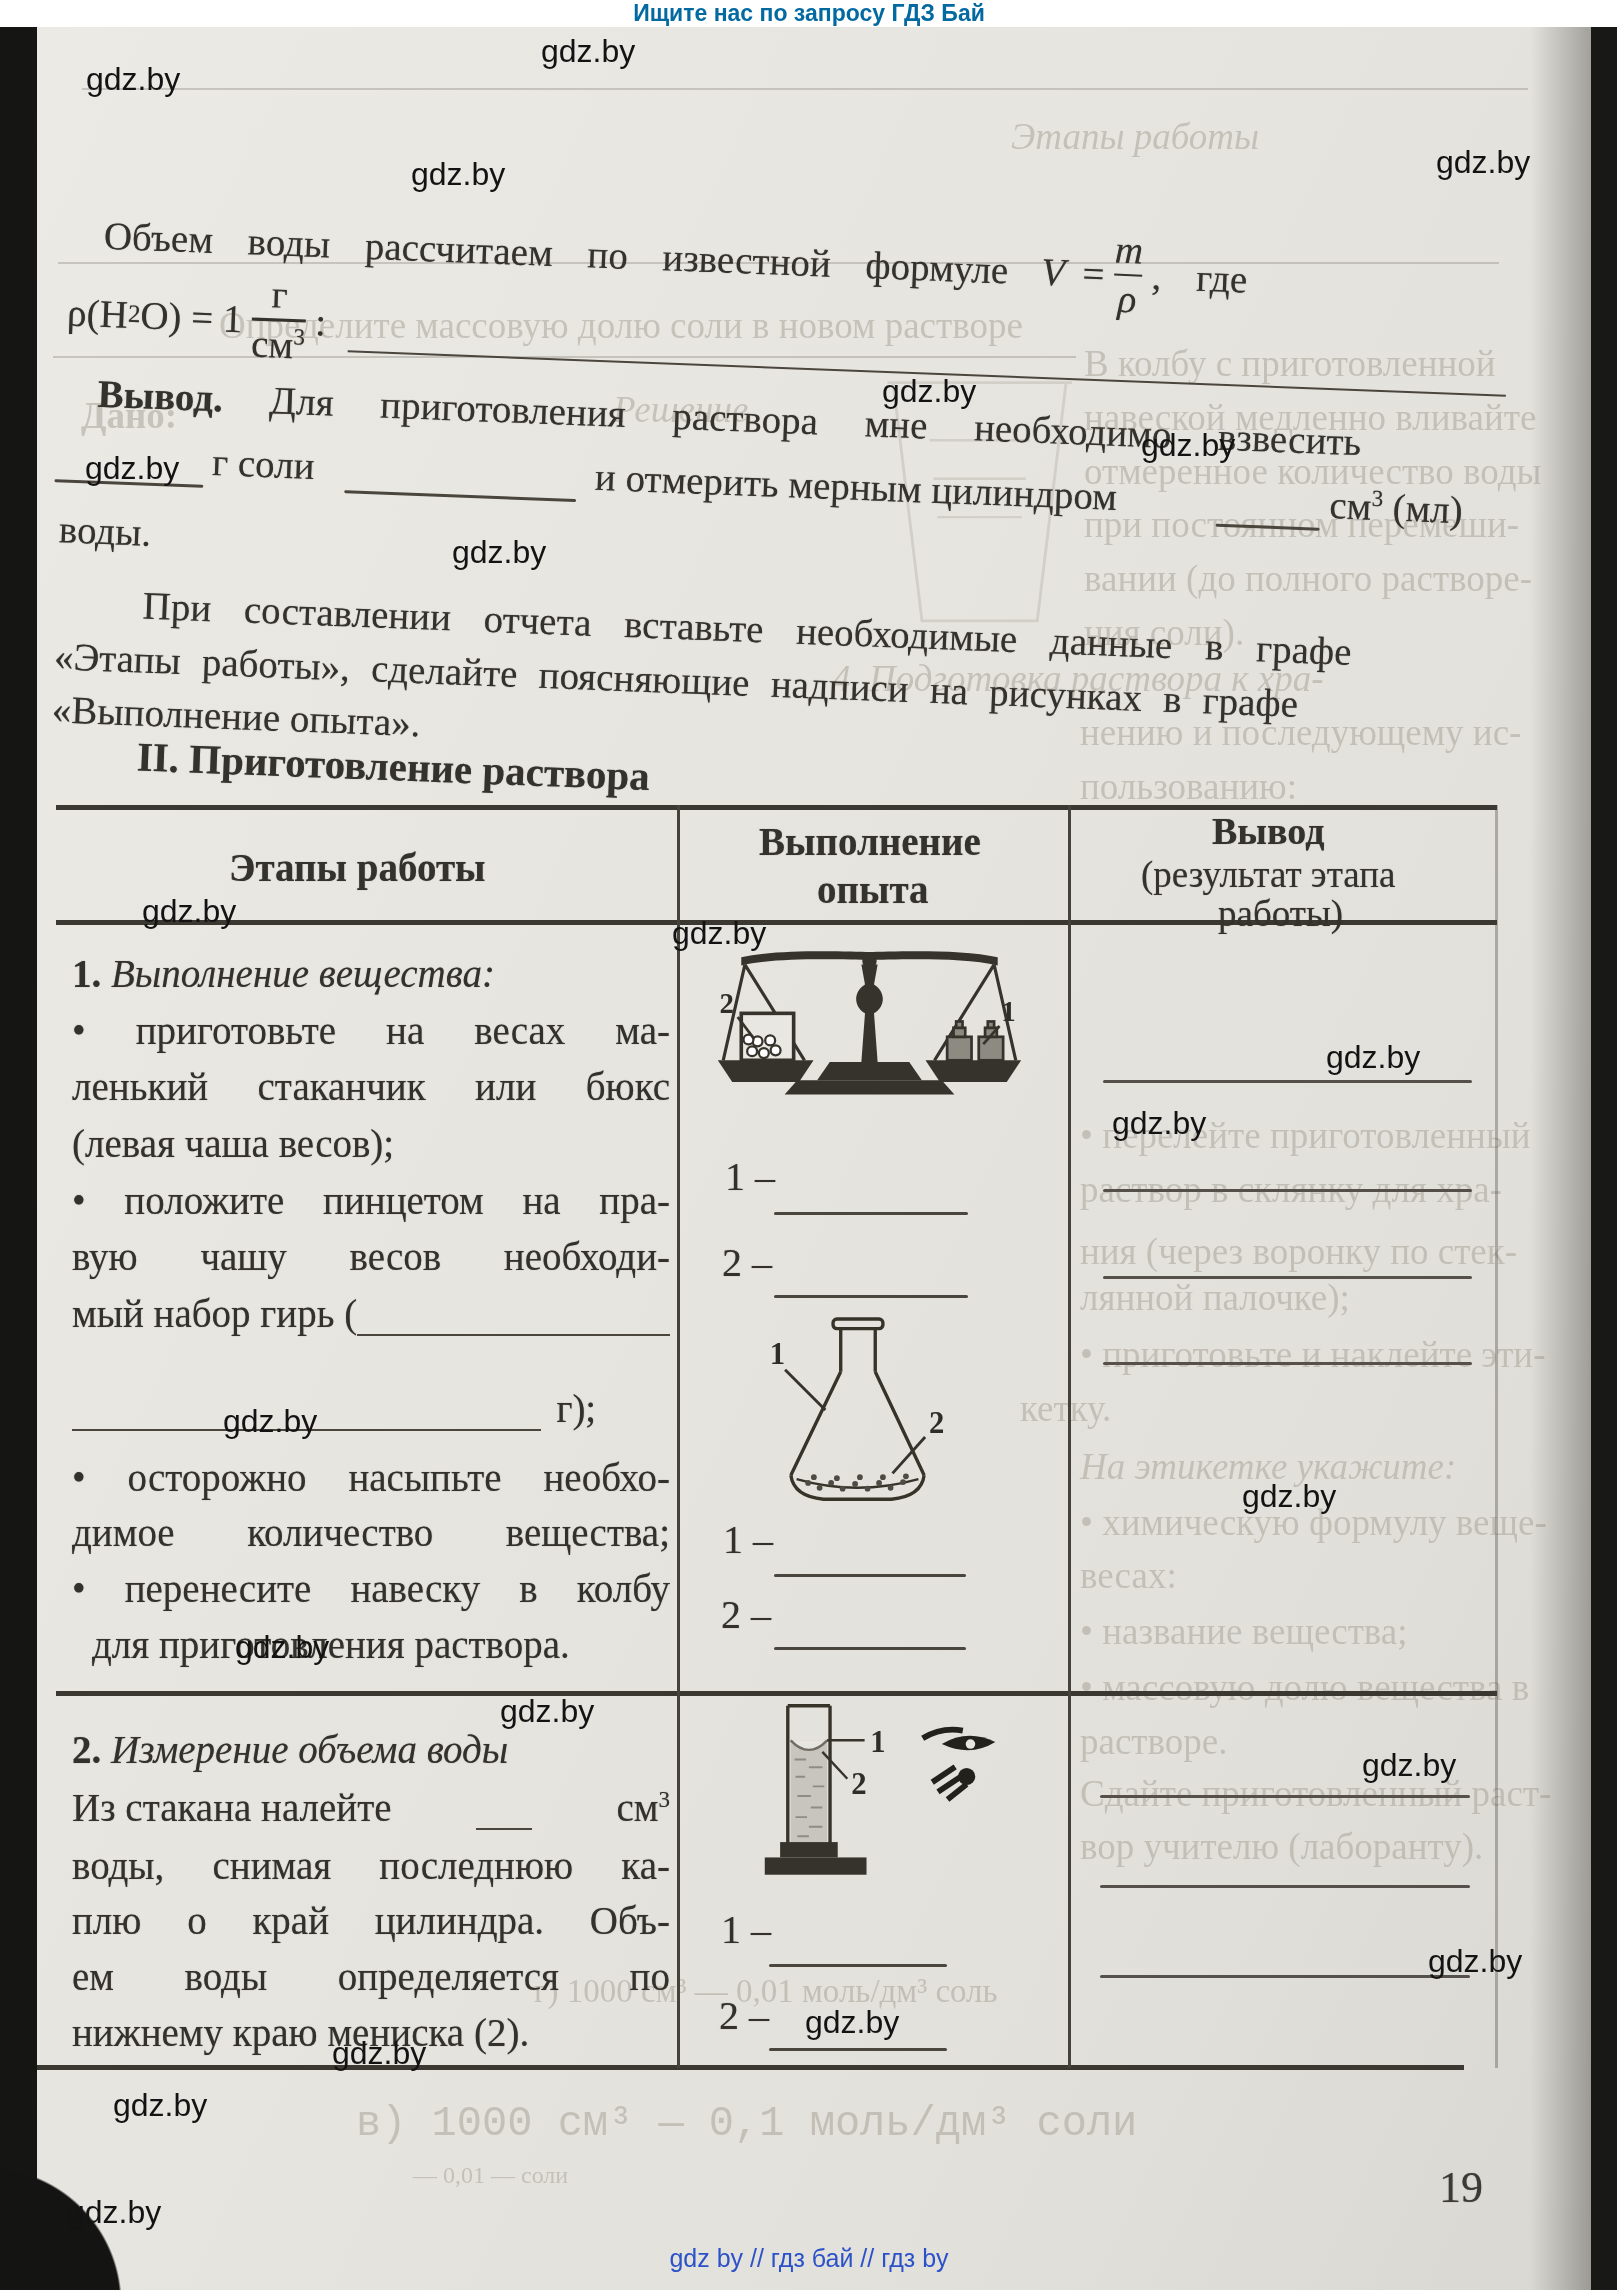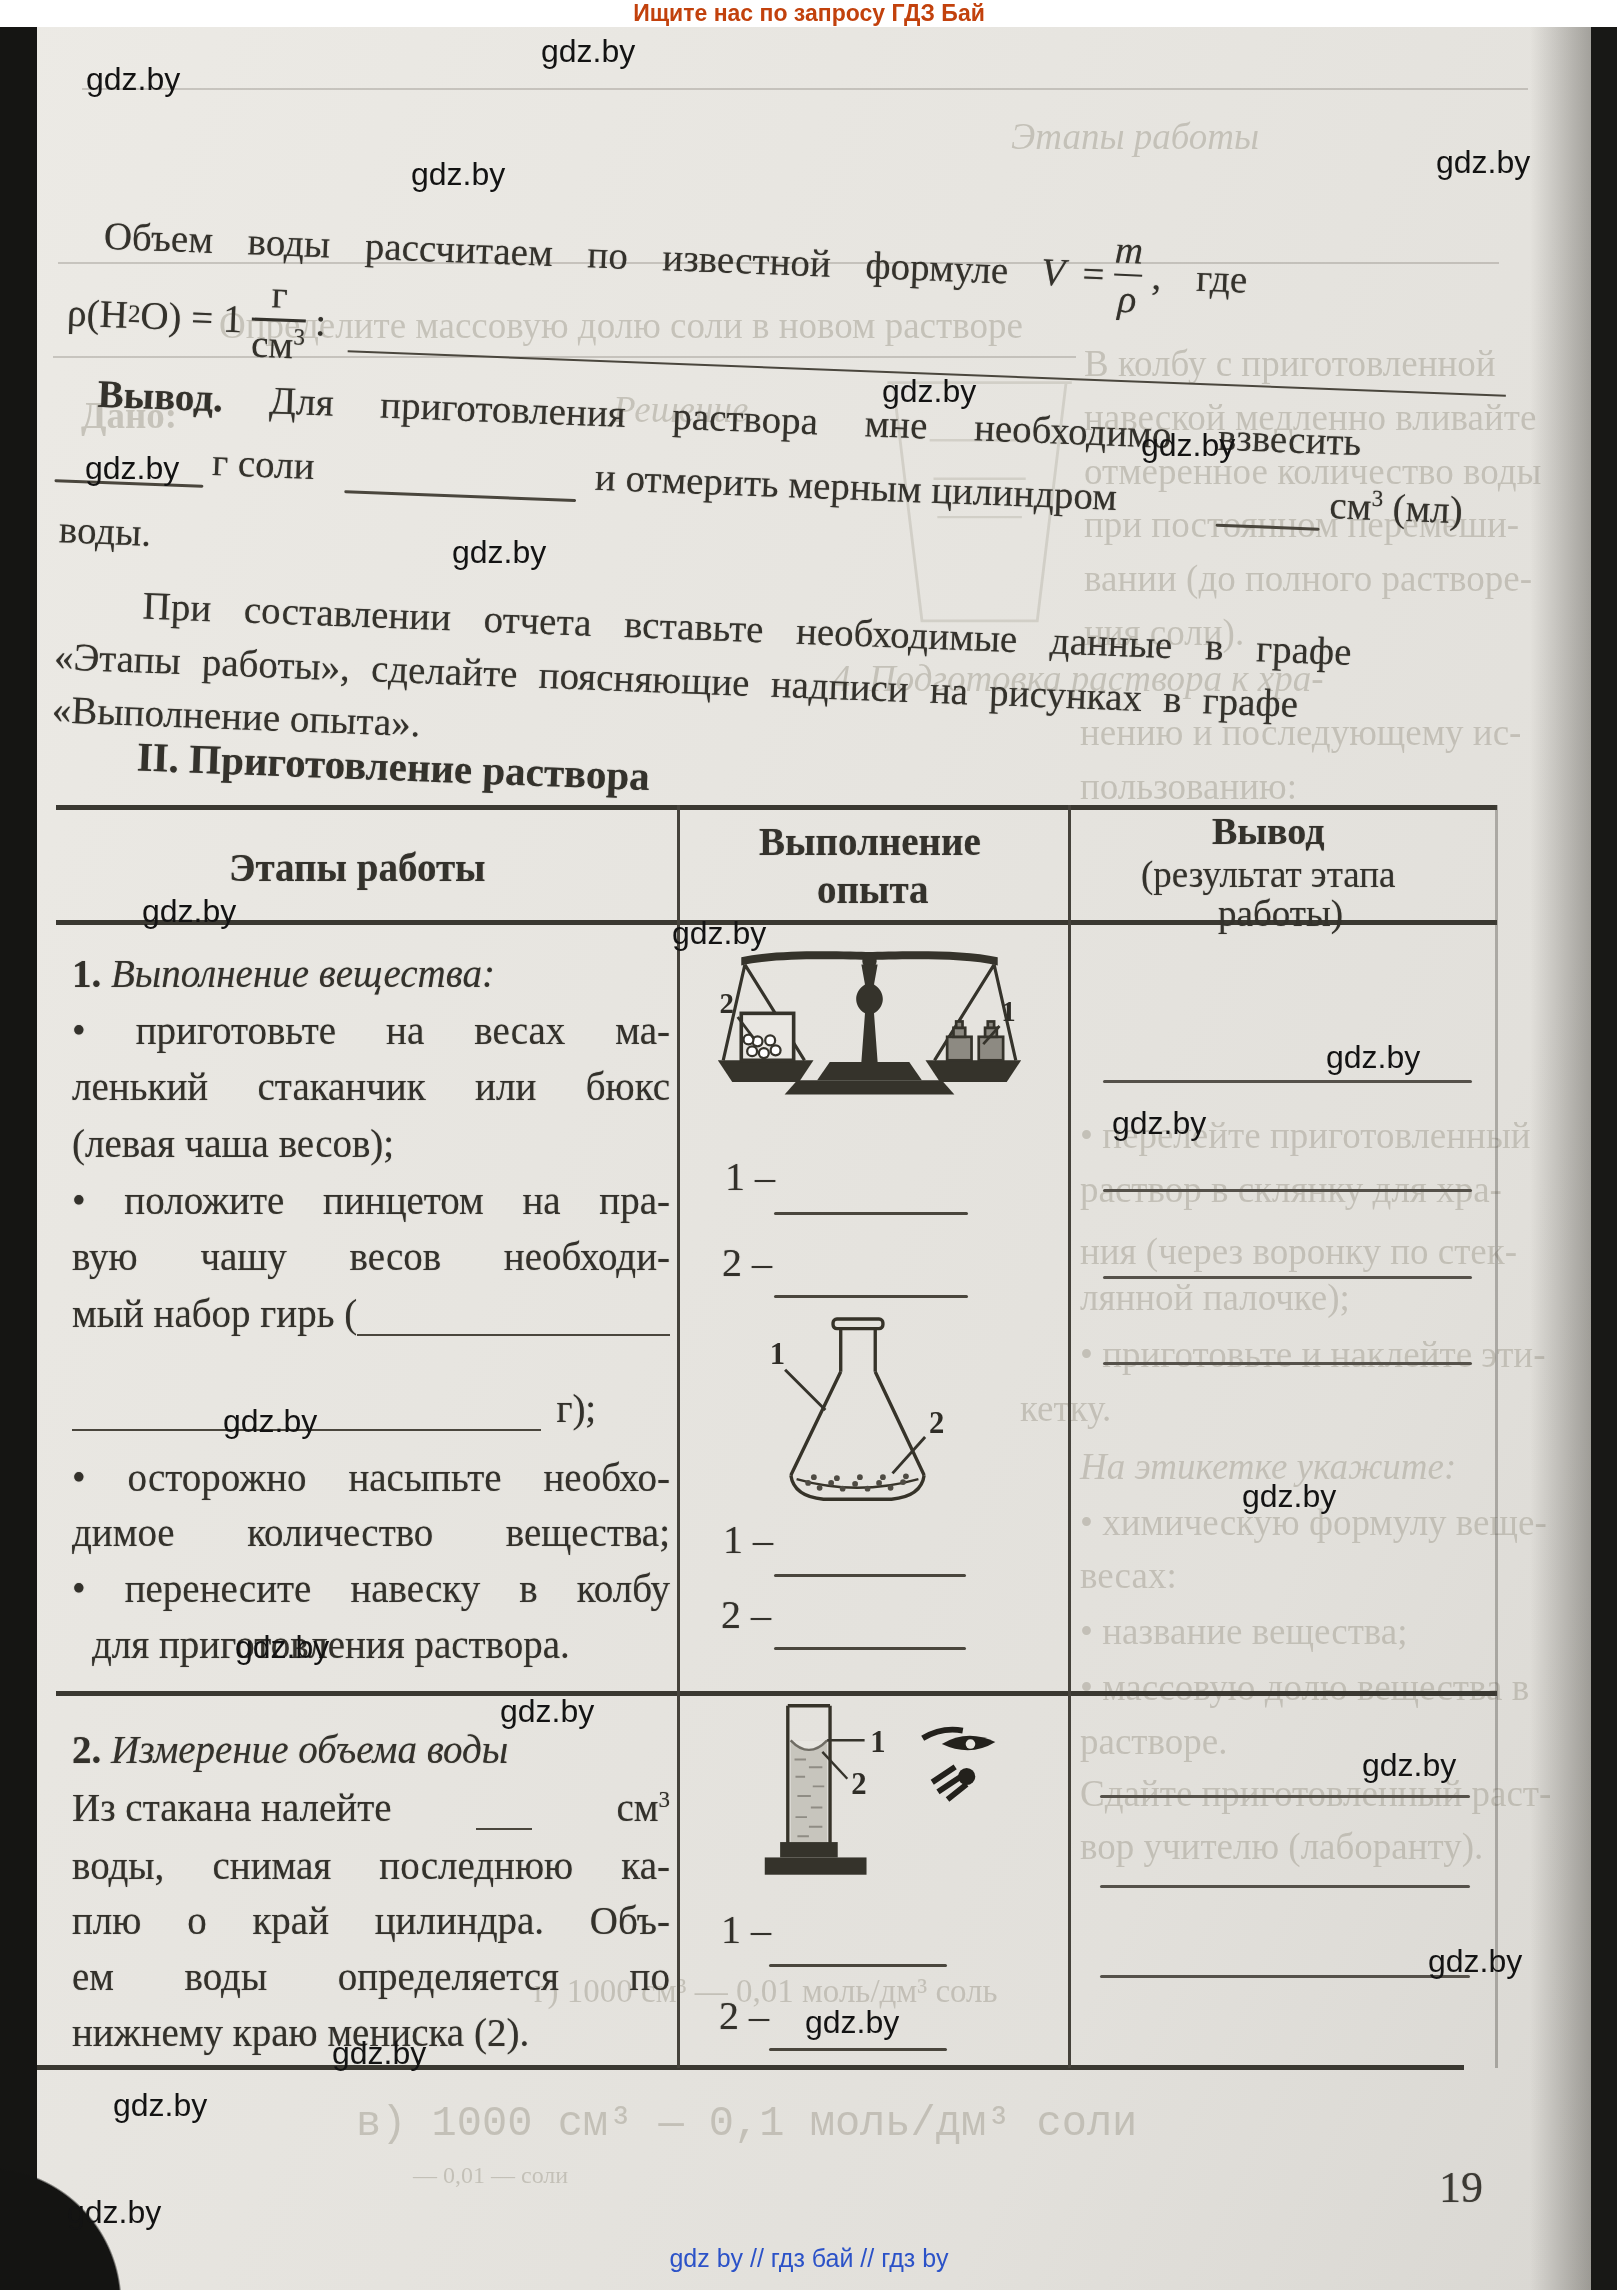--- a/index.html
+++ b/index.html
@@ -7,21 +7,21 @@
         font-family:"Liberation Serif","DejaVu Serif",serif;color:#34322c;}
   .scanbg{position:absolute;left:0;top:27px;width:1618px;height:2263px;
         background:linear-gradient(115deg,#eceae5 0%,#e7e5e0 40%,#e2e0db 75%,#d9d7d2 100%);}
   .rules,.content,.bleedlayer,.wmlayer,.edges{position:absolute;left:0;top:0;width:100%;height:100%;}
   .bleedlayer{z-index:1}.content{z-index:2}.edges{z-index:3}.wmlayer{z-index:4}
   .t{position:absolute;white-space:nowrap;}
   .soft{text-shadow:0 0 1px rgba(40,38,30,.5);}
   .b{font-weight:bold}.i{font-style:italic}
   .f41{font-size:39px}.f42{font-size:40px}
   .green{position:absolute;top:0px;left:0;width:100%;text-align:center;
-        font-family:"Liberation Sans","DejaVu Sans",sans-serif;font-size:23px;font-weight:bold;color:#c2410c;z-index:5}
+        font-family:"Liberation Sans","DejaVu Sans",sans-serif;font-size:23px;font-weight:bold;color:#0369a1;z-index:5}
   .wm{position:absolute;font-family:"Liberation Sans","DejaVu Sans",sans-serif;
         font-size:32px;color:#131313;white-space:nowrap;}
   .bleed{position:absolute;white-space:nowrap;color:#a9a599;opacity:.55;font-size:37px;}
   .frac{display:inline-flex;flex-direction:column;align-items:center;vertical-align:middle;line-height:1.05;margin:0 9.6px;}
   .frac .bar{height:2.9px;background:#34322c;align-self:stretch;margin:2.9px 0;}
   .blank{position:absolute;height:2.9px;background:#4a463d;border-radius:1.9px;}
   .fillb{border-bottom:2.9px solid #4a463d;}
   .hline{position:absolute;height:4.8px;background:#3a3831;}
   .vline{position:absolute;width:2.9px;background:#45423b;}
   .ln{position:absolute;left:72px;width:598px;font-size:39px;color:#33312b;}

